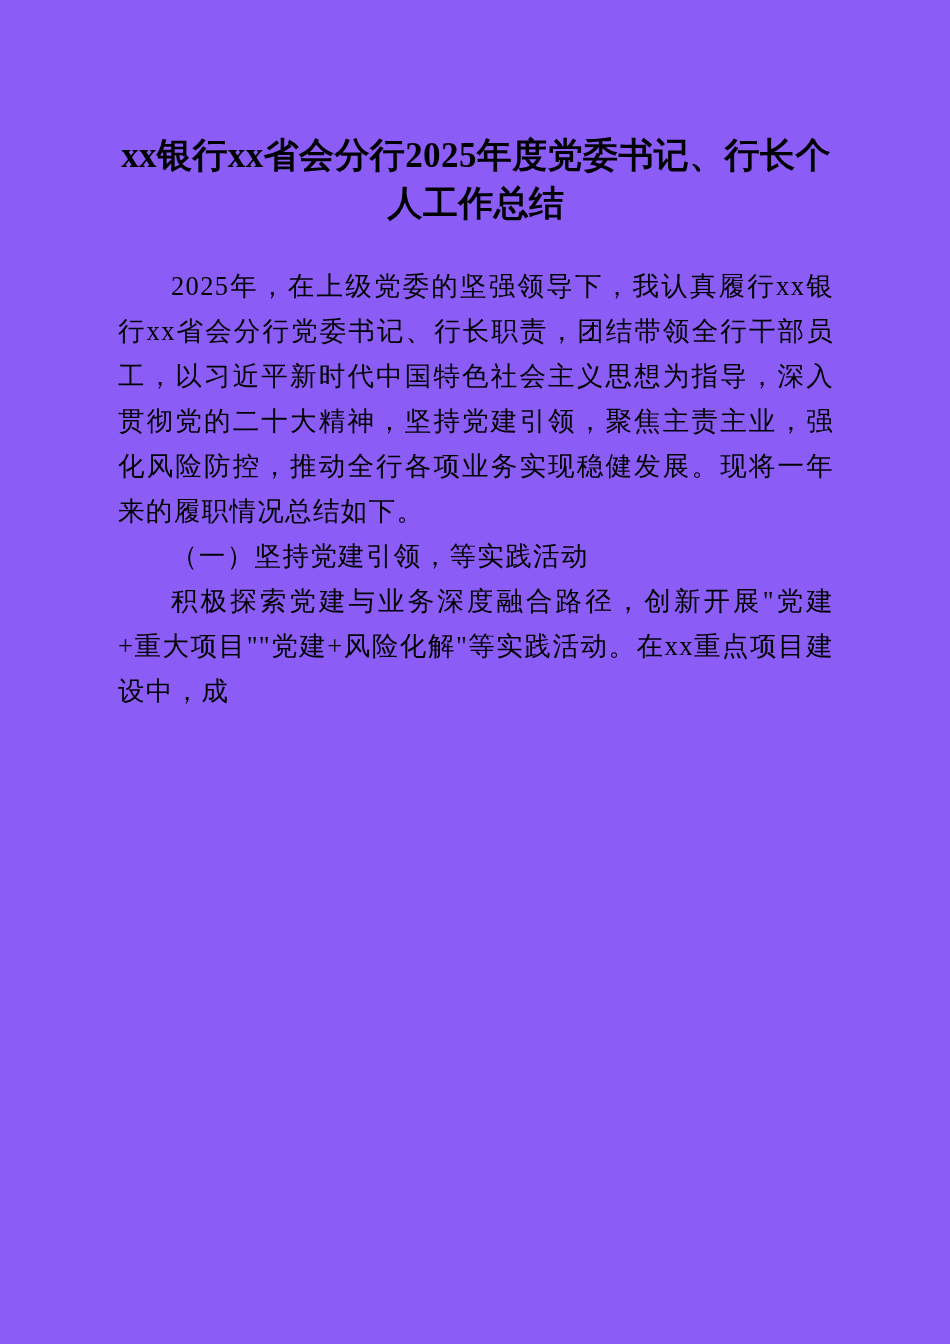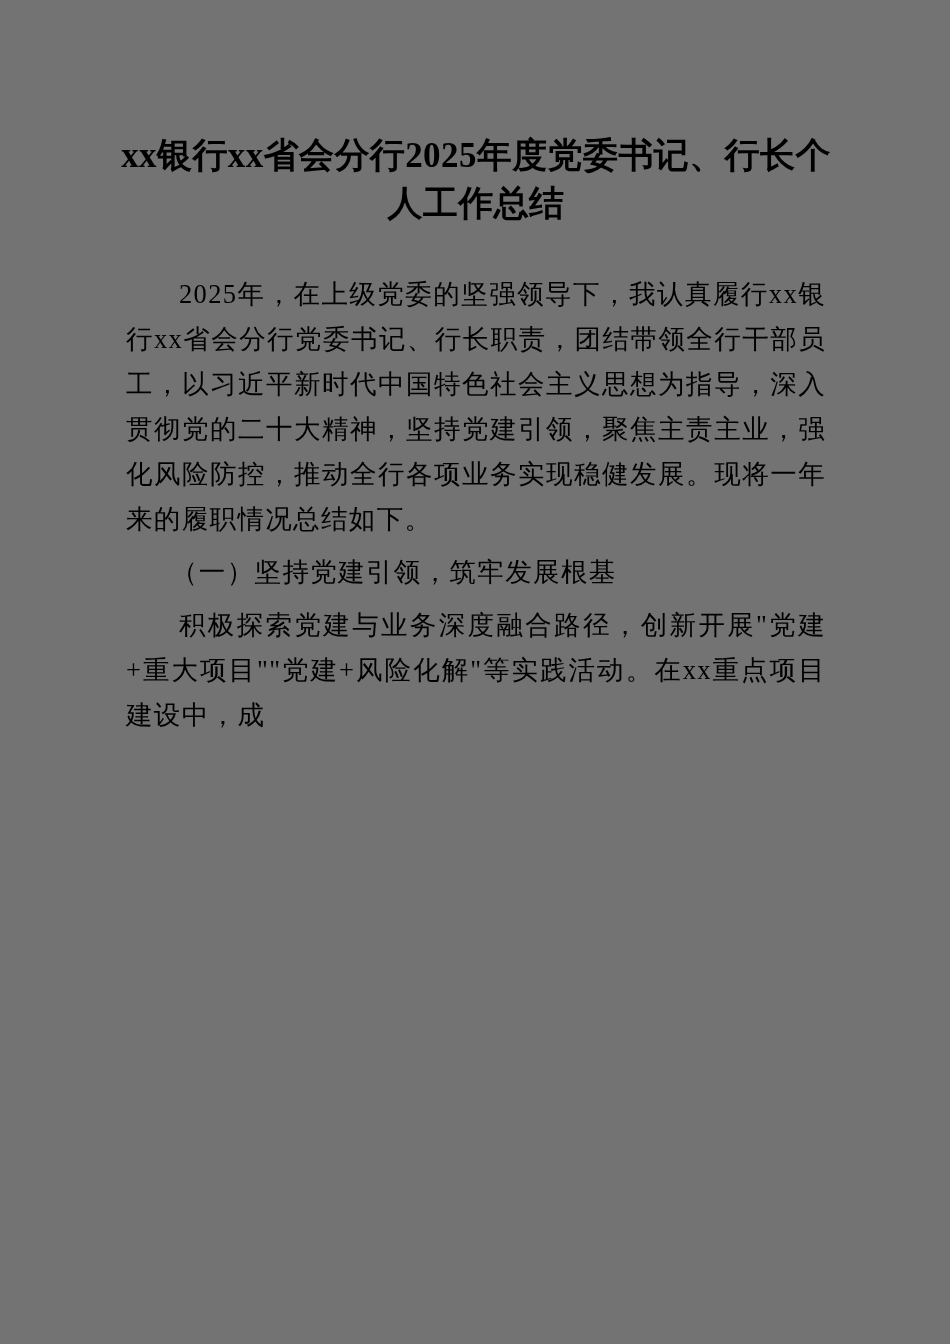--- a/index.html
+++ b/index.html
@@ -13,21 +13,21 @@
     height: 1344px;
     font-family: "Liberation Serif", "DejaVu Serif", serif;
     color: #000000;
     -webkit-font-smoothing: antialiased;
   }
 
   .page {
     position: relative;
     width: 950px;
     height: 1344px;
-    background: #737373;
+    background: #8b5cf6;
     box-sizing: border-box;
     padding: 0;
     overflow: hidden;
   }
 
   .content {
     position: absolute;
     left: 118px;
     top: 132px;
     width: 716px;
@@ -46,21 +46,21 @@
   }
 
   
   .para {
     font-family: "Liberation Serif", "DejaVu Serif", serif;
     font-size: 26.5px;
     line-height: 45px;
     text-align: justify;
     text-justify: inter-ideograph;
     text-indent: 2em;
-    margin: 8px;
+    margin: 0;
     word-break: break-all;
     letter-spacing: 1.35px;
   }
 
   
   .h1-cn {
     font-family: "Liberation Sans", "DejaVu Sans", sans-serif;
     font-weight: bold;
     font-size: 26.5px;
     line-height: 45px;
@@ -89,19 +89,19 @@
 <div class="page">
   <div class="content">
 
     <h1 class="doc-title">xx银行xx省会分行2025年度党委书记、行长个人工作总结</h1>
 
     <div class="spacer-title"></div>
 
     <p class="para">2025年，在上级党委的坚强领导下，我认真履行xx银行xx省会分行党委书记、行长职责，团结带领全行干部员工，以习近平新时代中国特色社会主义思想为指导，深入贯彻党的二十大精神，坚持党建引领，聚焦主责主业，强化风险防控，推动全行各项业务实现稳健发展。现将一年来的履职情况总结如下。</p>
 
 
-    <p class="h2-cn">（一）坚持党建引领，筑牢发展根基</p>
+    <p class="h2-cn">（一）坚持党建引领，等实践活动</p>
 
 
     <p class="para">积极探索党建与业务深度融合路径，创新开展"党建+重大项目""党建+风险化解"等实践活动。在xx重点项目建设中，成</p>
 
   </div>
 </div>
 
 </body></html>

